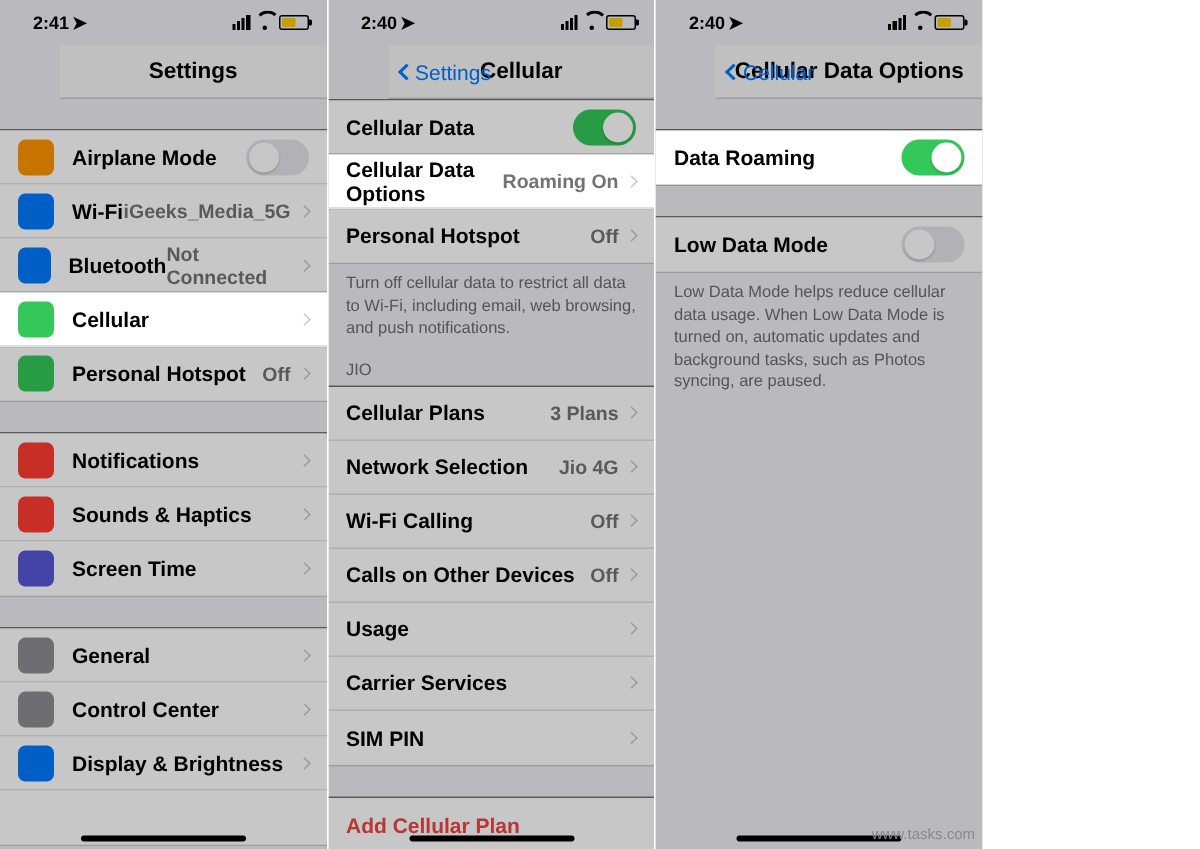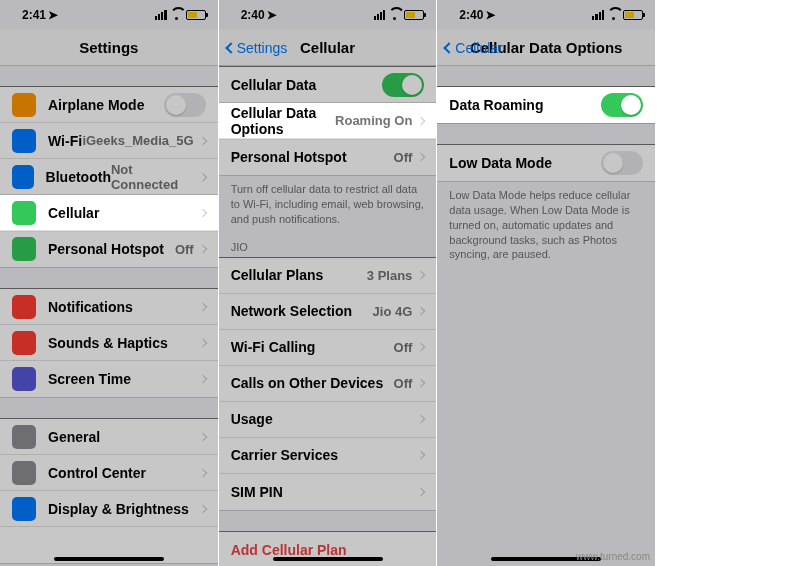--- a/index.html
+++ b/index.html
@@ -13,21 +13,21 @@
   .bars { display:flex; align-items:flex-end; gap:1px; }
   .bars i { width:2.2px; background:#000; display:block; }
   .bars i:nth-child(1){height:4px} .bars i:nth-child(2){height:6px}
   .bars i:nth-child(3){height:8px} .bars i:nth-child(4){height:10px}
   .wifi { width:13px; height:10px; position:relative; }
   .wifi::before { content:""; position:absolute; width:13px; height:13px; border:2px solid #000; border-radius:50%; clip-path:polygon(0 0,100% 0,50% 50%); top:-3px; }
   .wifi::after { content:""; position:absolute; width:3px; height:3px; background:#000; border-radius:50%; left:5px; top:7px; }
   .battery { width:20px; height:10px; border:1px solid #000; border-radius:2px; position:relative; }
   .battery::before{content:"";position:absolute;right:-3px;top:2px;width:2px;height:4px;background:#000;border-radius:0 1px 1px 0;}
   .battery::after{content:"";position:absolute;left:1px;top:1px;width:9px;height:6px;background:#ffcc00;border-radius:1px;}
-  .header { height:36px; display:flex; align-items:center; justify-content:center; position:relative; border-bottom:1px solid #c8c7cc; background:#f7f7f8; }
+  .header { height:36px; display:flex; align-items:center; justify-content:center; position:relative; border-bottom:1px solid #c8c7cc; background:#f7f7f8;margin-left:40px; }
   .header .title { font-size:15px; font-weight:600; }
   .header .back { position:absolute; left:8px; display:flex; align-items:center; color:#007aff; font-size:14px; gap:2px; }
   .chev-left { width:8px; height:8px; border-left:2px solid; border-bottom:2px solid; transform:rotate(45deg); }
   .scrollarea { height:calc(100% - 66px); overflow:hidden; }
   .group { margin-top:20px; background:#fff; border-top:1px solid #737373; border-bottom:1px solid #c8c7cc;font-weight:bold; }
   .group.tight { margin-top:0; }
   .row { display:flex; align-items:center; height:36px; padding:0 12px; border-bottom:0.5px solid #e0e0e2; font-size:14px; background:#fff; position:relative; }
   .row:last-child { border-bottom:none; }
   .row .icon { width:24px; height:24px; border-radius:5px; margin-right:12px; display:flex; align-items:center; justify-content:center; font-size:13px; color:#fff; }
   .row .label { flex:1; }
@@ -261,15 +261,15 @@
       <div class="row">
         <span class="label">Low Data Mode</span>
         <span class="toggle"></span>
       </div>
     </div>
     <div class="footnote">Low Data Mode helps reduce cellular data usage. When Low Data Mode is turned on, automatic updates and background tasks, such as Photos syncing, are paused.</div>
   </div>
   <div class="homebar"></div>
 </div>
 
-<div class="watermark">www.turned.com</div>
+<div class="watermark">www.tasks.com</div>
 
 </div>
 
 </body></html>

